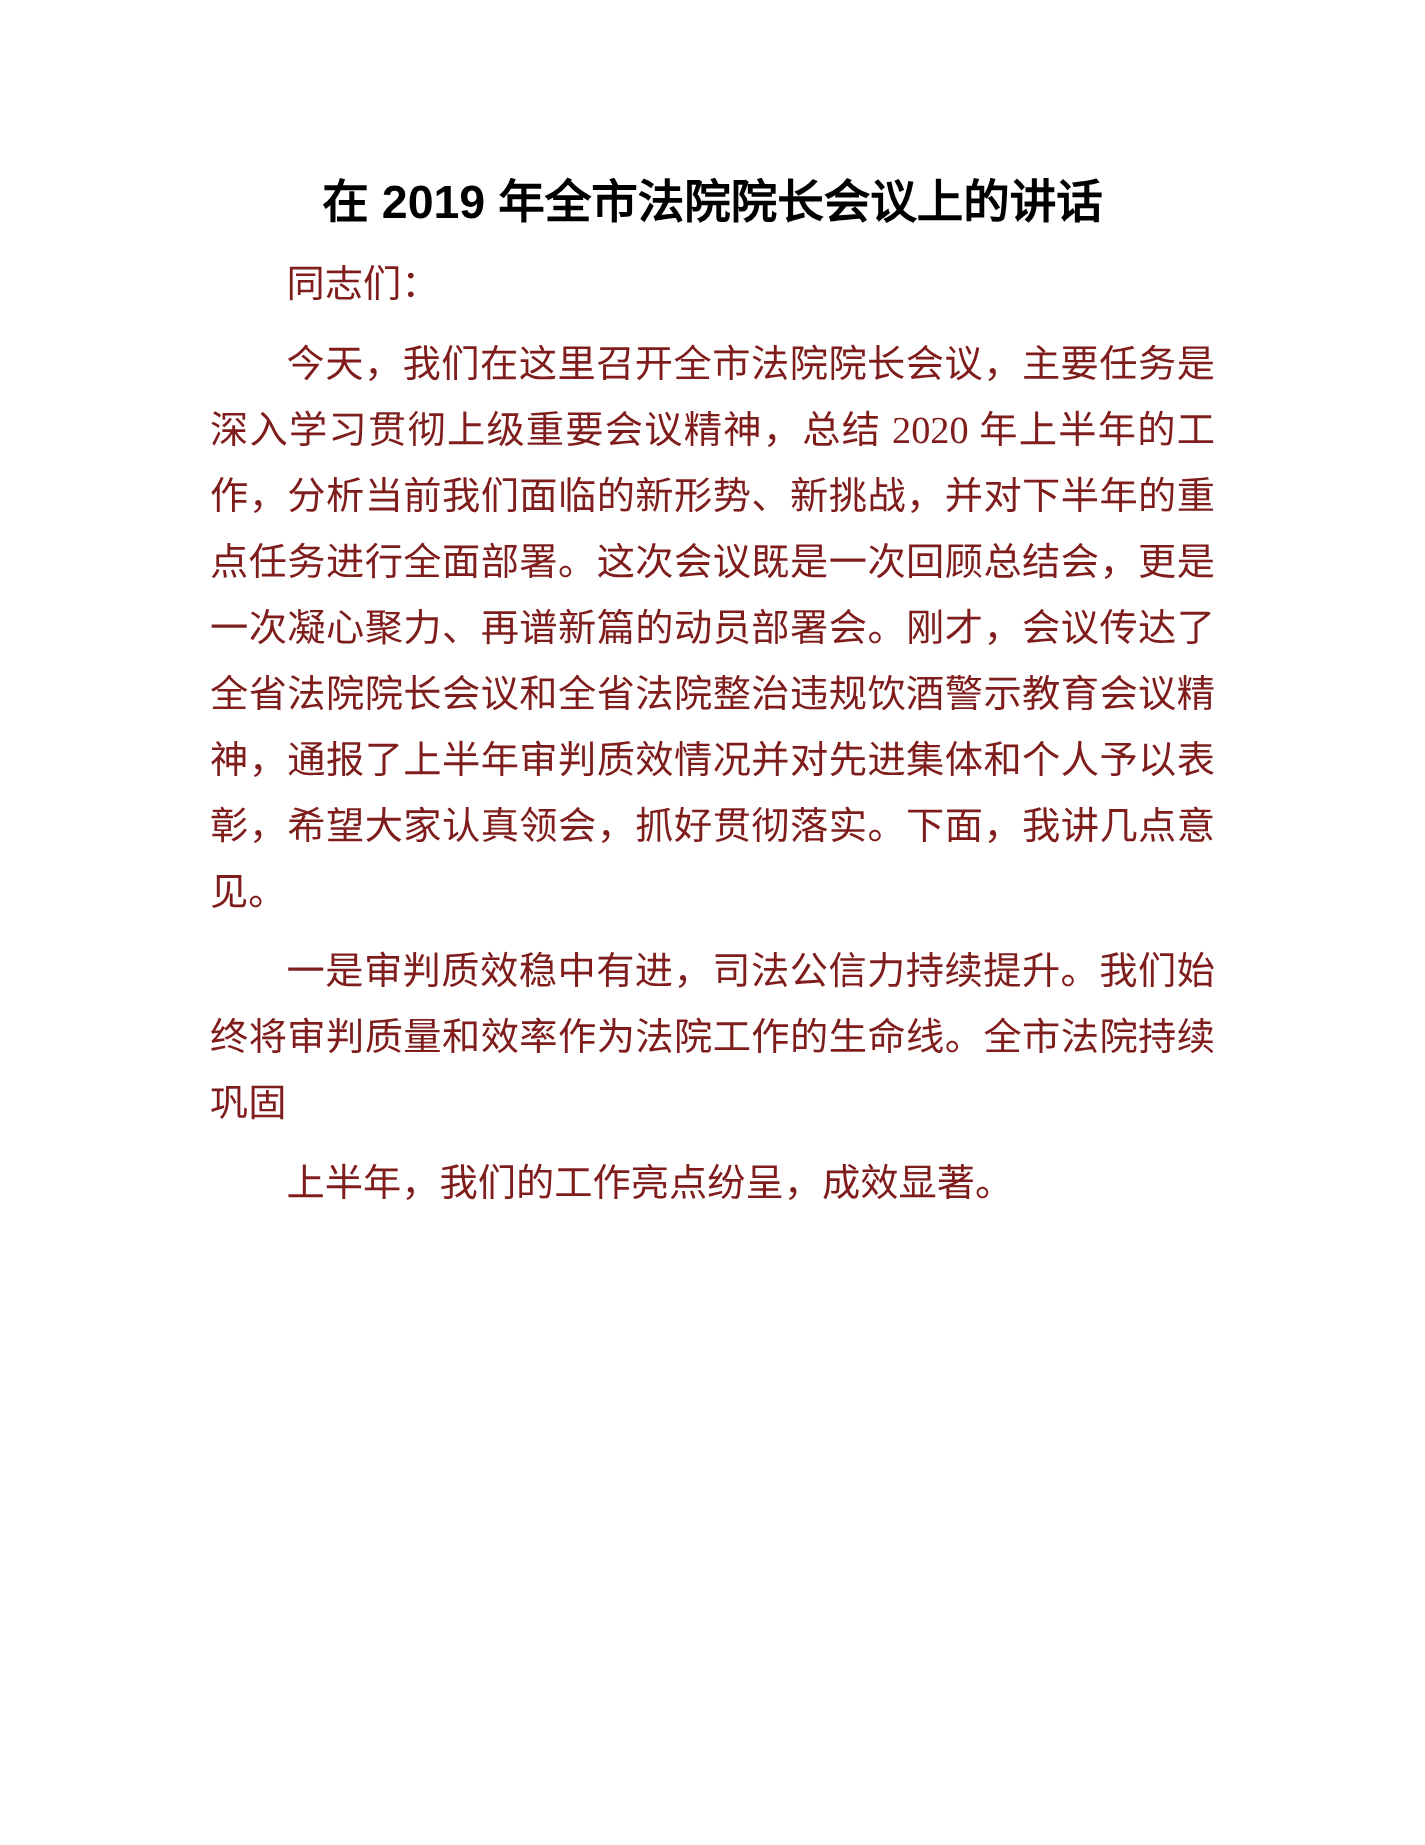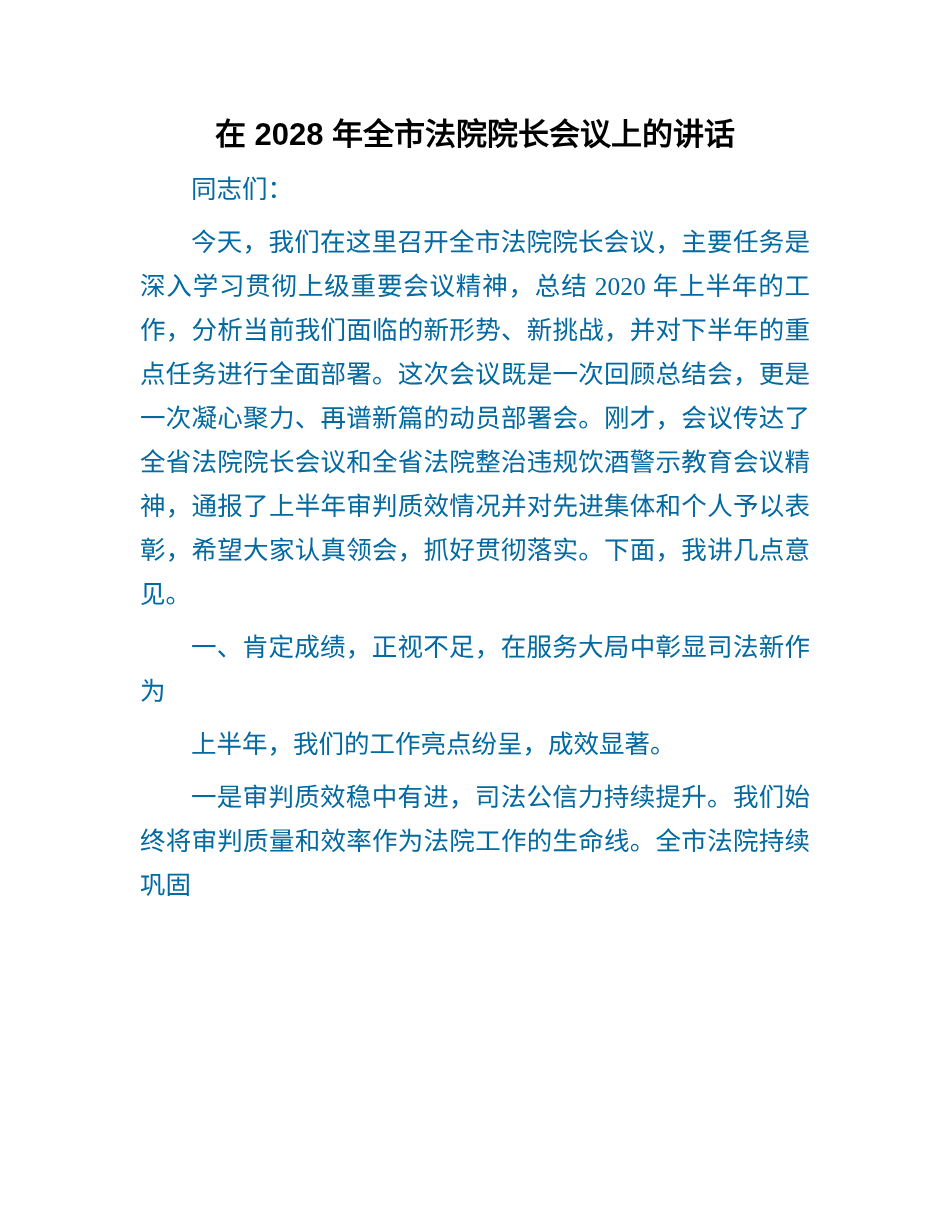--- a/index.html
+++ b/index.html
@@ -32,33 +32,32 @@
   }
   .para {
     margin: 0 0 9px 0;
     font-family: "Liberation Serif", "DejaVu Serif", serif;
     font-weight: 400;
     font-size: 25.5px;
     line-height: 44px;
     text-align: justify;
     text-justify: inter-character;
     text-indent: 2em;
-    color: #0369a1;
+    color: #7f1d1d;
     letter-spacing: 0;
   }
 </style>
 </head>
 <body>
 
 <div class="page">
-  <h1 class="doc-title">在 2028 年全市法院院长会议上的讲话</h1>
+  <h1 class="doc-title">在 2019 年全市法院院长会议上的讲话</h1>
 
   <p class="para">同志们：</p>
 
   <p class="para">今天，我们在这里召开全市法院院长会议，主要任务是深入学习贯彻上级重要会议精神，总结 2020 年上半年的工作，分析当前我们面临的新形势、新挑战，并对下半年的重点任务进行全面部署。这次会议既是一次回顾总结会，更是一次凝心聚力、再谱新篇的动员部署会。刚才，会议传达了全省法院院长会议和全省法院整治违规饮酒警示教育会议精神，通报了上半年审判质效情况并对先进集体和个人予以表彰，希望大家认真领会，抓好贯彻落实。下面，我讲几点意见。</p>
 
-  <p class="para">一、肯定成绩，正视不足，在服务大局中彰显司法新作为</p>
 
 
+  <p class="para">一是审判质效稳中有进，司法公信力持续提升。我们始终将审判质量和效率作为法院工作的生命线。全市法院持续巩固</p>
+
   <p class="para">上半年，我们的工作亮点纷呈，成效显著。</p>
-
-  <p class="para">一是审判质效稳中有进，司法公信力持续提升。我们始终将审判质量和效率作为法院工作的生命线。全市法院持续巩固</p>
 </div>
 
 </body></html>

